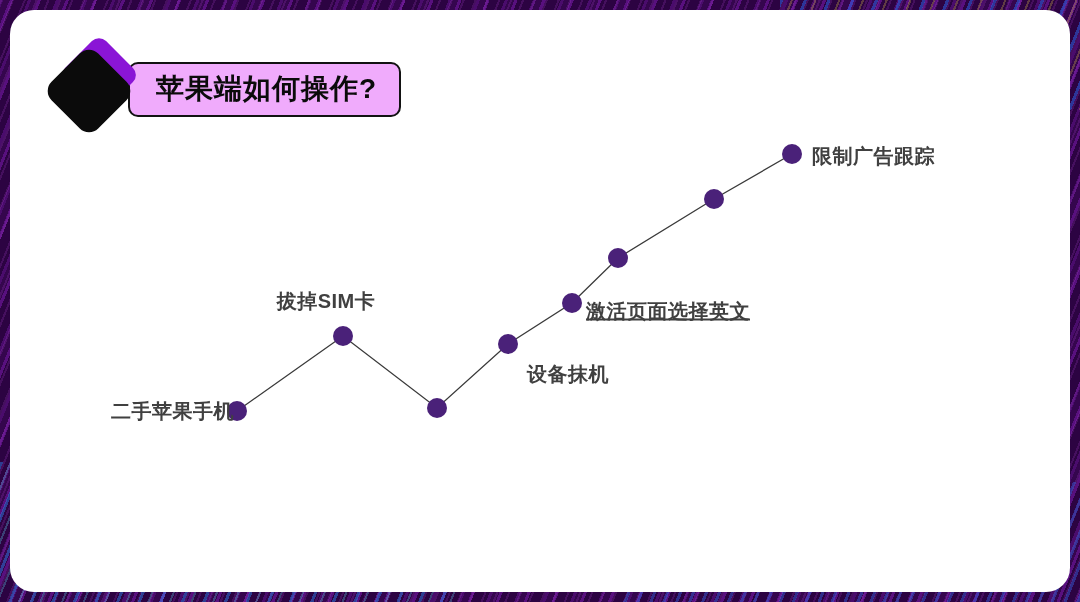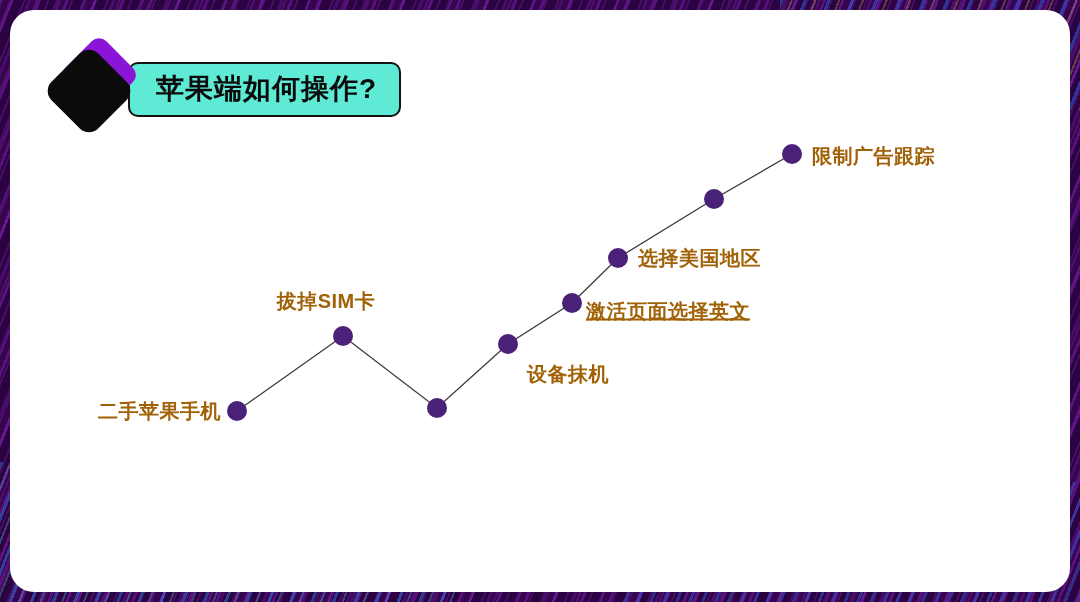--- a/index.html
+++ b/index.html
@@ -26,21 +26,21 @@
     border-radius:24px;
     z-index:1;
   }
   
   .title-box{
     position:absolute;left:118px;top:52px;
     display:inline-flex;align-items:center;
     padding:6px 22px 7px 26px;
     border:2.5px solid #121212;
     border-radius:10px;
-    background:#5eead4;
+    background:#f0abfc;
     z-index:2;
   }
   .title-box .title-text{
     font-size:28px;font-weight:700;color:#0b0b0b;
     letter-spacing:1px;white-space:nowrap;
   }
   .diamond-wrap{position:absolute;left:38px;top:34px;width:100px;height:100px;z-index:3;}
   .diamond-purple{
     position:absolute;left:22px;top:2px;width:58px;height:58px;
     transform:rotate(45deg);border-radius:10px;
@@ -50,21 +50,21 @@
     position:absolute;left:8px;top:14px;width:66px;height:66px;
     transform:rotate(45deg);border-radius:13px;
     background:var(--diamond-black,#0b0b0b);
   }
   
   .diagram{position:absolute;left:-10px;top:-10px;width:1080px;height:602px;}
   .flow-svg{position:absolute;left:0;top:0;width:1080px;height:602px;pointer-events:none;}
   .label-layer{position:absolute;left:0;top:0;width:1080px;height:602px;pointer-events:none;}
   .step-label{
     position:absolute;white-space:nowrap;
-    font-size:20px;font-weight:600;color:#a16207;
+    font-size:20px;font-weight:600;color:#404040;
     letter-spacing:0.5px;
   }
   .step-label.align-left{transform:translate(0,-50%);}
   .step-label.align-center{transform:translate(-50%,-50%);}
   .step-label.align-right{transform:translate(-100%,-50%);}
 </style>
 </head>
 <body>
 
 <div class="slide">
@@ -88,23 +88,22 @@
           <circle cx="237" cy="411" r="10" fill="#4a2179"></circle>
           <circle cx="343" cy="336" r="10" fill="#4a2179"></circle>
           <circle cx="437" cy="408" r="10" fill="#4a2179"></circle>
           <circle cx="508" cy="344" r="10" fill="#4a2179"></circle>
           <circle cx="572" cy="303" r="10" fill="#4a2179"></circle>
           <circle cx="618" cy="258" r="10" fill="#4a2179"></circle>
           <circle cx="714" cy="199" r="10" fill="#4a2179"></circle>
           <circle cx="792" cy="154" r="10" fill="#4a2179"></circle>
         </svg>
       <div class="label-layer">
-          <div class="step-label align-right" style="left: 221px; top: 411px;">二手苹果手机</div>
+          <div class="step-label align-right" style="left: 234px; top: 411px;">二手苹果手机</div>
           <div class="step-label align-center" style="left: 326px; top: 301px;">拔掉SIM卡</div>
           <div class="step-label align-center" style="left: 568px; top: 374px;">设备抹机</div>
           <div class="step-label align-left" style="left: 586px; top: 311px; text-decoration: underline;">激活页面选择英文</div>
-          <div class="step-label align-left" style="left: 638px; top: 258px;">选择美国地区</div>
           <div class="step-label align-left" style="left: 812px; top: 156px;">限制广告跟踪</div>
         </div>
     </div>
 
   </div>
 </div>
 
 </body></html>

